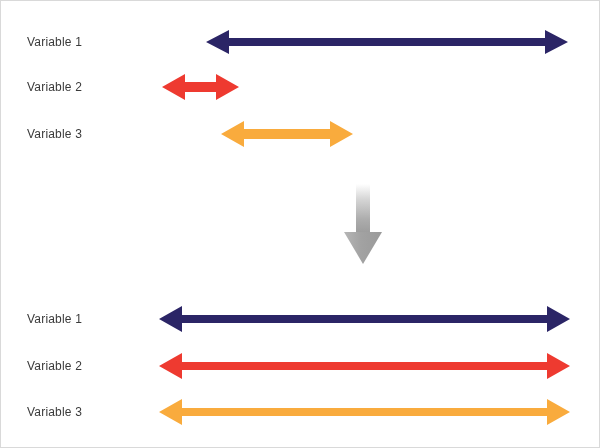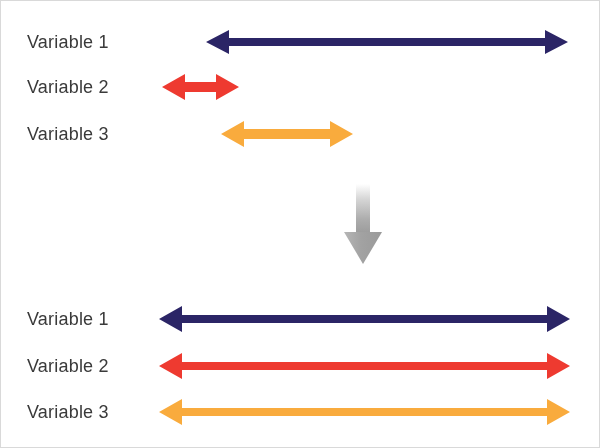--- a/index.html
+++ b/index.html
@@ -12,21 +12,21 @@
     width: 600px;
     height: 448px;
     background: #ffffff;
     border: 1px solid #d9d9d9;
     box-sizing: border-box;
     overflow: hidden;
     font-family: "Liberation Sans", "DejaVu Sans", sans-serif;
   }
   .var-label {
     position: absolute;
-    font-size: 18px;
+    font-size: 12px;
     font-weight: 400;
     color: #3a3a3a;
     letter-spacing: 0.2px;
     line-height: 1;
     white-space: nowrap;
     transform: translateY(-50%);
   }
   .arrow-svg {
     position: absolute;
     display: block;

